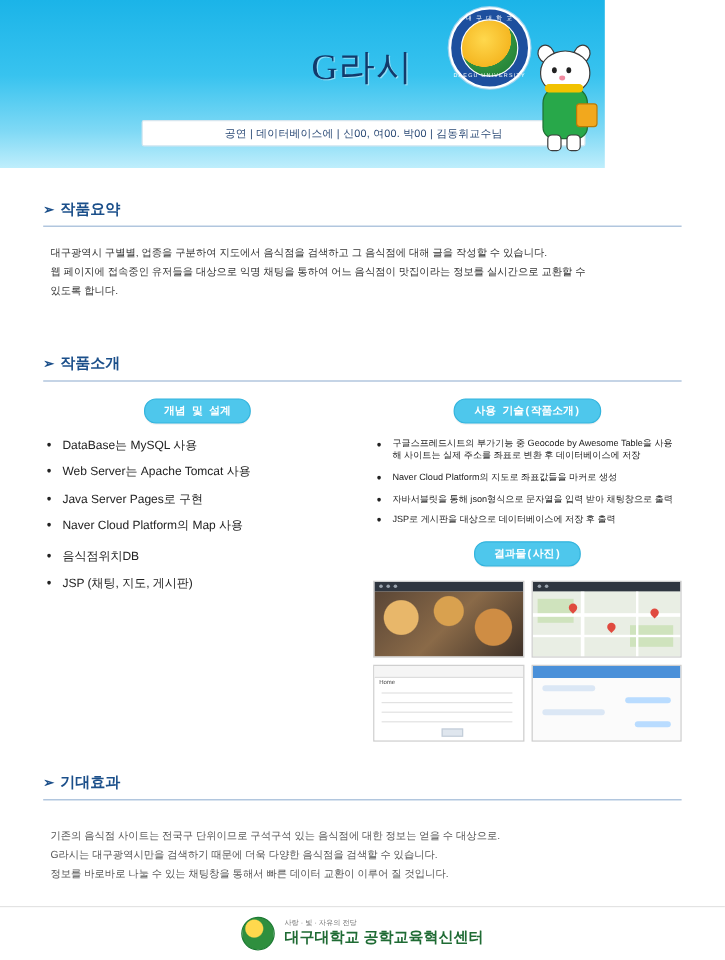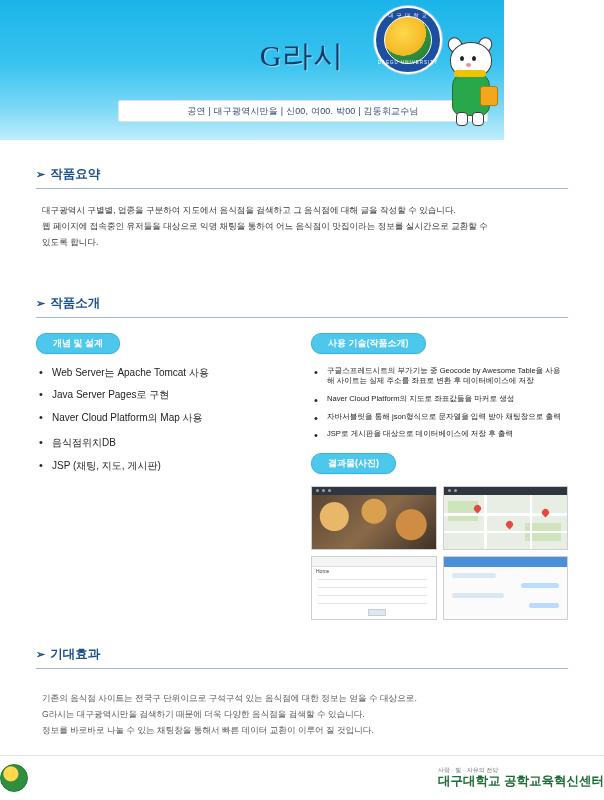--- a/index.html
+++ b/index.html
@@ -113,21 +113,21 @@
   .pill{
     display:inline-block;
     background:#4ec7ec;
     color:#ffffff;
     font-size:9px;font-weight:bold;
     border-radius:10px;
     padding:3px 16px;
     border:1px solid #33b4dd;
     box-shadow:0 1px 0 rgba(0,0,0,.06);
   }
-  .pill-wrap{text-align:left;}
+  .pill-wrap{text-align:center;font-family:Liberation Mono, monospace;}
   ul.bullets{
     list-style:none;margin:12px 0 0 0;padding:0;
   }
   ul.bullets li{
     font-size:10px;color:#222;margin-bottom:9px;
     padding-left:16px;position:relative;line-height:1.35;
   }
   ul.bullets li:before{
     content:"•";position:absolute;left:3px;top:-1px;font-size:11px;color:#222;
   }
@@ -161,39 +161,39 @@
   .web .line{position:absolute;left:6px;height:1px;background:#e2e2e2;width:88%;}
   .web .btn{position:absolute;width:16px;height:5px;background:#dfe6ee;border:1px solid #c3ced9;}
   .chat{position:absolute;top:0;left:0;width:100%;height:100%;background:#fbfbfb;}
   .chat .hdr{position:absolute;top:0;left:0;width:100%;height:10px;background:#4a90d9;}
   .chat .bub{position:absolute;height:5px;border-radius:3px;background:#dbe7f5;}
   .chat .bub.me{background:#b9dcff;}
   
   .footer{
     position:absolute;left:0;bottom:0;width:604px;height:44px;
     background:#ffffff;border-top:1px solid #e3e3e3;
-    display:flex;align-items:center;justify-content:space-between;gap:8px;
+    display:flex;align-items:center;justify-content:center;gap:8px;
   }
   .footer .logo{
     width:26px;height:26px;border-radius:50%;
     background:radial-gradient(circle at 38% 34%, #ffd84d 0 7px, #2f8f3e 8px 13px);
     border:1px solid #1c7a33;
   }
   .footer .ftext{line-height:1.15;}
   .footer .ftop{font-size:6px;color:#777;}
   .footer .fmain{font-size:12.5px;color:#1f6b34;font-weight:bold;}
 </style>
 </head>
 <body>
 
 <div class="header">
   <div class="header-title">G라시</div>
 
   <div class="authors">
-    <span>공연 | 대구광역시만을 | 신00, 여00. 박00 | 김동휘교수님</span>
+    <span>공연 | 데이터베이스에 | 신00, 여00. 박00 | 김동휘교수님</span>
   </div>
 
   <div class="emblem">
     <div class="emblem-text">대 구 대 학 교</div>
     <div class="emblem-inner"></div>
     <div class="emblem-text bottom">DAEGU UNIVERSITY</div>
   </div>
 
   <div class="mascot">
     <div class="ear l"></div>
@@ -229,20 +229,21 @@
   </div>
   <div class="sec-rule"></div>
 
   <div class="cols">
 
     <div class="col">
       <div class="pill-wrap">
         <span class="pill">개념 및 설계</span>
       </div>
       <ul class="bullets">
+        <li>DataBase는 MySQL 사용</li>
         <li>Web Server는 Apache Tomcat 사용</li>
         <li>Java Server Pages로 구현</li>
         <li>Naver Cloud Platform의 Map 사용</li>
       </ul>
 
       <ul class="bullets">
         <li>음식점위치DB</li>
         <li>JSP (채팅, 지도, 게시판)</li>
       </ul>
     </div>

